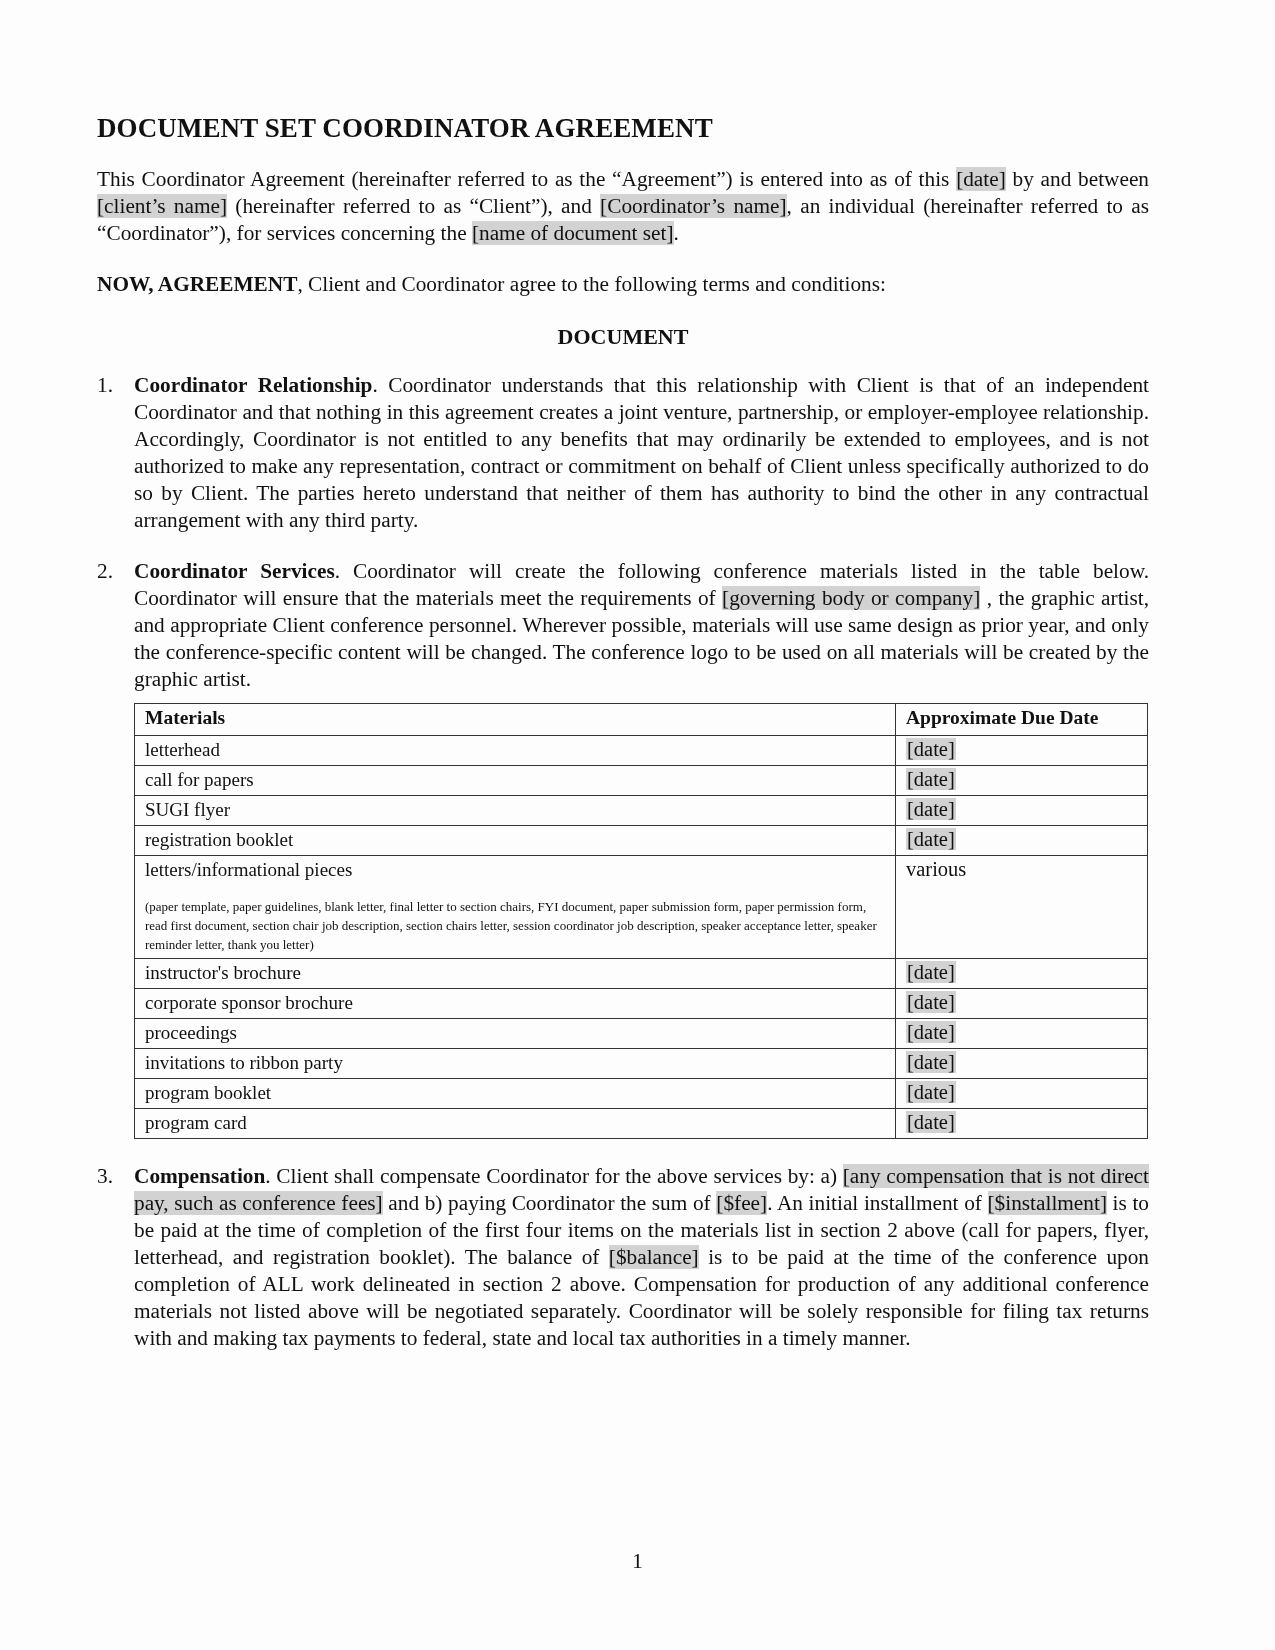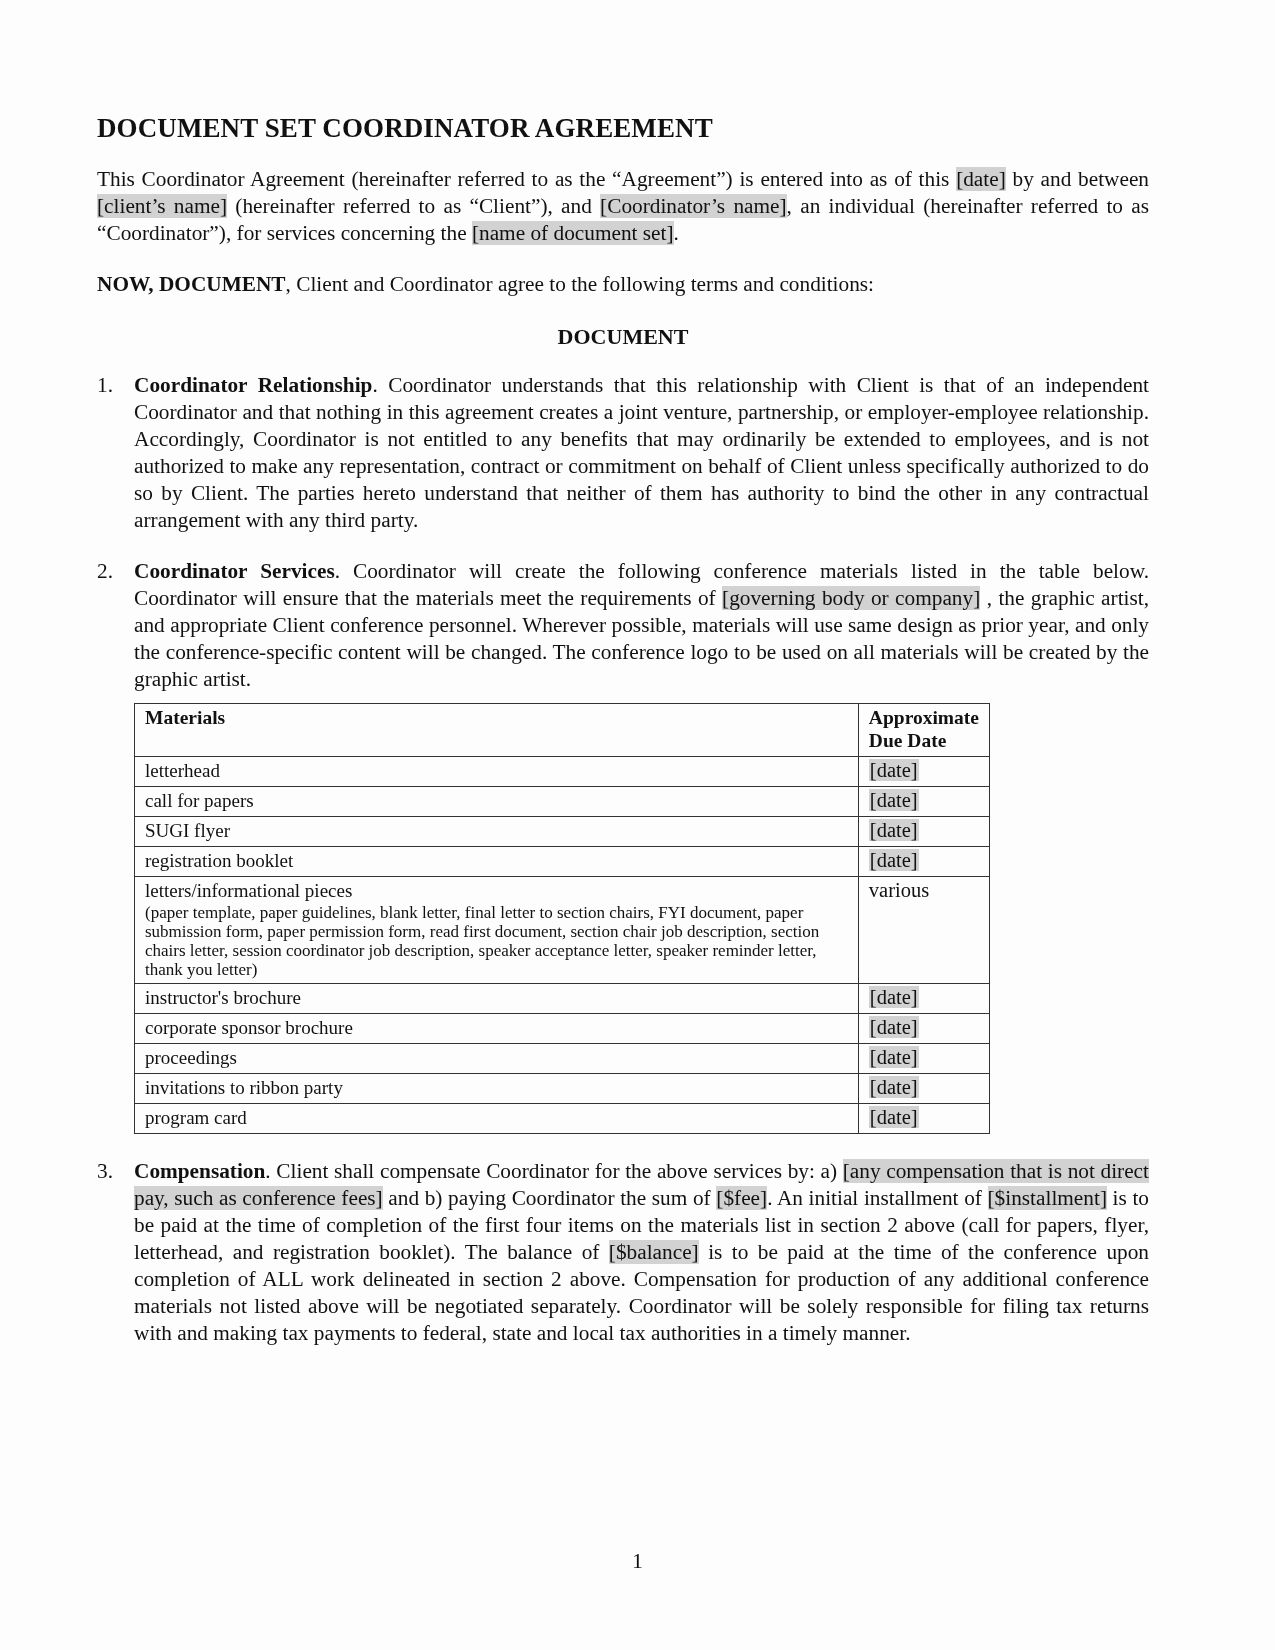--- a/index.html
+++ b/index.html
@@ -19,47 +19,47 @@
     text-align: center; font-weight: bold; font-size: 22px;
     margin: 26px 0 22px 0;
   }
   .hl { background: #d2d2d2; }
   .item { position: relative; padding-left: 37px; margin-bottom: 24px; }
   .item .num { position: absolute; left: 0; top: 0; font-size: 21.3px; line-height: 27px; }
   .item p { text-align: justify; }
   .item-1 p { text-align-last: left; font-family: Liberation Serif, serif; }
   b { font-weight: bold; }
   table.materials {
-    border-collapse: collapse; width: 856px; margin: 10px 0 0 0;
+    border-collapse: collapse; width: 1014px; margin: 10px 0 0 0;
     font-size: 19px;
   }
   table.materials td, table.materials th {
     border: 1.6px solid #333; padding: 2px 10px 4px 10px;
     vertical-align: top; text-align: left; line-height: 23px;
   }
   table.materials th { font-weight: bold; font-size: 19.5px; height: 25px; }
   table.materials td.mat { width: 740px; }
   table.materials td.due { font-size: 20.5px; }
   .due .hl { padding: 0 1px; }
-  .detail { font-size: 17px; line-height: 19px; display: block; margin-top: 1px; }
+  .detail { font-size: 13px; line-height: 19px; display: block; margin-top: 16px; }
   .page-number {
     position: absolute; top: 1548px; left: 0; width: 1275px;
     text-align: center; font-size: 22px;
   }
   .comp { margin-top: 16px; }
 </style>
 </head>
 <body>
 
 <div class="page">
   <h1 class="title">DOCUMENT SET COORDINATOR AGREEMENT</h1>
 
   <p class="intro"><span>This Coordinator Agreement (hereinafter referred to as the “Agreement”) is entered into as of this </span><span class="hl">[date]</span><span> by and between </span><span class="hl">[client’s name]</span><span> (hereinafter referred to as “Client”), and </span><span class="hl">[Coordinator’s name]</span><span>, an individual (hereinafter referred to as “Coordinator”), for services concerning the </span><span class="hl">[name of document set]</span><span>.</span></p>
 
-  <p class="now"><b>NOW, DOCUMENT</b><span>, Client and Coordinator agree to the following terms and conditions:</span></p>
+  <p class="now"><b>NOW, AGREEMENT</b><span>, Client and Coordinator agree to the following terms and conditions:</span></p>
 
   <div class="agreement-heading">DOCUMENT</div>
 
   <div class="item item-1">
     <span class="num">1.</span>
     <p><b>Coordinator Relationship</b><span>. Coordinator understands that this relationship with Client is that of an independent Coordinator and that nothing in this agreement creates a joint venture, partnership, or employer-employee relationship.  Accordingly, Coordinator is not entitled to any benefits that may ordinarily be extended to employees, and is not authorized to make any representation, contract or commitment on behalf of Client unless specifically authorized to do so by Client.  The parties hereto understand that neither of them has authority to bind the other in any contractual arrangement with any third party.</span></p>
   </div>
 
   <div class="item">
     <span class="num">2.</span>
@@ -103,20 +103,24 @@
           </tr>
           <tr>
             <td class="mat"><span>proceedings</span></td>
             <td class="due"><span class="hl">[date]</span></td>
           </tr>
           <tr>
             <td class="mat"><span>invitations to ribbon party</span></td>
             <td class="due"><span class="hl">[date]</span></td>
           </tr>
           <tr>
+            <td class="mat"><span>program booklet</span></td>
+            <td class="due"><span class="hl">[date]</span></td>
+          </tr>
+          <tr>
             <td class="mat"><span>program card</span></td>
             <td class="due"><span class="hl">[date]</span></td>
           </tr>
         </tbody>
     </table>
   </div>
 
   <div class="item comp">
     <span class="num">3.</span>
     <p><b>Compensation</b><span>.  Client shall compensate Coordinator for the above services by: a) </span><span class="hl">[any compensation that is not direct pay, such as conference fees]</span><span> and b) paying Coordinator the sum of </span><span class="hl">[$fee]</span><span>.  An initial installment of </span><span class="hl">[$installment]</span><span> is to be paid at the time of completion of the first four items on the materials list in section 2 above (call for papers, flyer, letterhead, and registration booklet). The balance of </span><span class="hl">[$balance]</span><span> is to be paid at the time of the conference upon completion of ALL work delineated in section 2 above. Compensation for production of any additional conference materials not listed above will be negotiated separately. Coordinator will be solely responsible for filing tax returns with and making tax payments to federal, state and local tax authorities in a timely manner.</span></p>

